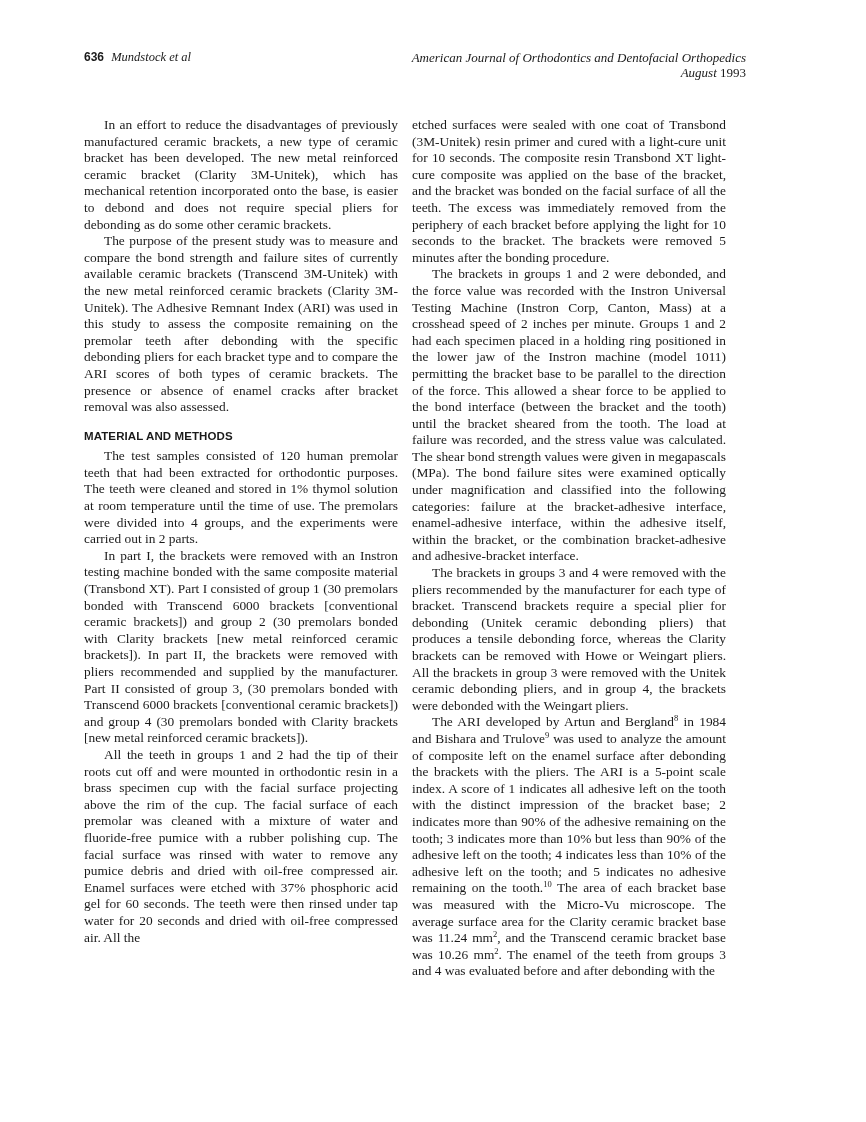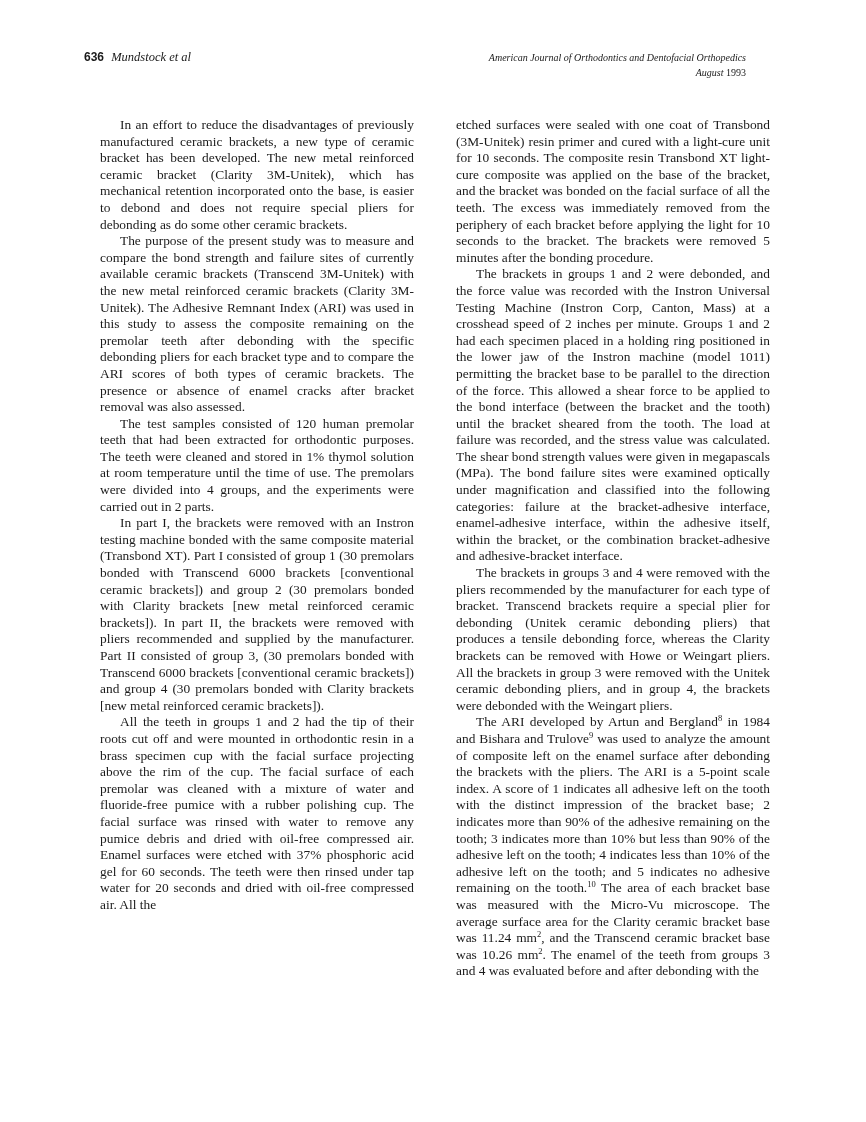--- a/index.html
+++ b/index.html
@@ -2,25 +2,25 @@
 <html><head>
 <meta charset="utf-8">
 <style>
   html, body { margin: 0; padding: 0; background: #ffffff; }
   body { width: 866px; height: 1122px; position: relative; overflow: hidden; color: #1a1a1a; }
   .page { position: absolute; left: 0; top: 0; width: 866px; height: 1122px; }
   .running-head { position: absolute; top: 50px; left: 84px; width: 662px; height: 40px; font-family: "Liberation Serif", serif; }
   .rh-left { position: absolute; left: 0; top: 0; font-size: 12.5px; }
   .rh-pagenum { font-family: "Liberation Sans", sans-serif; font-weight: bold; font-size: 12px; margin-right: 4px; }
   .rh-author { font-style: italic; }
-  .rh-right { position: absolute; right: 0; top: 0; text-align: right; font-style: italic; font-size: 10px; line-height: 15px; }
+  .rh-right { position: absolute; right: 0; top: 0; text-align: right; font-style: italic; font-size: 13px; line-height: 15px; }
   .rh-right .yr { font-style: normal; }
   .col { position: absolute; top: 117px; width: 314px; font-family: "Liberation Serif", serif; font-size: 13.4px; line-height: 16.6px; text-align: justify; hyphens: manual; }
-  .col-left { left: 100px; }
-  .col-right { left: 456px; }
+  .col-left { left: 84px; }
+  .col-right { left: 412px; }
   .col p { margin: 0; text-indent: 20px; }
   .col p.noindent { text-indent: 0; }
   .col h2 { font-family: "Liberation Sans", sans-serif; font-weight: bold; font-size: 11.5px; margin: 12px 0 4px 0; letter-spacing: 0.1px; }
   sup { font-size: 8.5px; line-height: 0; vertical-align: 5px; }
 </style>
 </head>
 <body>
 
 <div class="page">
 
@@ -31,20 +31,21 @@
     </div>
     <div class="rh-right">
       <div>American Journal of Orthodontics and Dentofacial Orthopedics</div>
       <div><span>August</span> <span class="yr">1993</span></div>
     </div>
   </div>
 
   <div class="col col-left">
     <p>In an effort to reduce the disadvantages of previously manufactured ceramic brackets, a new type of ceramic bracket has been developed. The new metal reinforced ceramic bracket (Clarity 3M-Unitek), which has mechanical retention incorporated onto the base, is easier to debond and does not require special pliers for debonding as do some other ceramic brackets.</p>
     <p>The purpose of the present study was to measure and compare the bond strength and failure sites of currently available ceramic brackets (Transcend 3M-Unitek) with the new metal reinforced ceramic brackets (Clarity 3M-Unitek). The Adhesive Remnant Index (ARI) was used in this study to assess the composite remaining on the premolar teeth after debonding with the specific debonding pliers for each bracket type and to compare the ARI scores of both types of ceramic brackets. The presence or absence of enamel cracks after bracket removal was also assessed.</p>
+    <h2>MATERIAL AND METHODS</h2>
     <p>The test samples consisted of 120 human premolar teeth that had been extracted for orthodontic purposes. The teeth were cleaned and stored in 1% thymol solution at room temperature until the time of use. The premolars were divided into 4 groups, and the experiments were carried out in 2 parts.</p>
     <p>In part I, the brackets were removed with an Instron testing machine bonded with the same composite material (Transbond XT). Part I consisted of group 1 (30 premolars bonded with Transcend 6000 brackets [conventional ceramic brackets]) and group 2 (30 premolars bonded with Clarity brackets [new metal reinforced ceramic brackets]). In part II, the brackets were removed with pliers recommended and supplied by the manufacturer. Part II consisted of group 3, (30 premolars bonded with Transcend 6000 brackets [conventional ceramic brackets]) and group 4 (30 premolars bonded with Clarity brackets [new metal reinforced ceramic brackets]).</p>
     <p>All the teeth in groups 1 and 2 had the tip of their roots cut off and were mounted in orthodontic resin in a brass specimen cup with the facial surface projecting above the rim of the cup. The facial surface of each premolar was cleaned with a mixture of water and fluoride-free pumice with a rubber polishing cup. The facial surface was rinsed with water to remove any pumice debris and dried with oil-free compressed air. Enamel surfaces were etched with 37% phosphoric acid gel for 60 seconds. The teeth were then rinsed under tap water for 20 seconds and dried with oil-free compressed air. All the</p>
   </div>
 
   <div class="col col-right">
     <p class="noindent">etched surfaces were sealed with one coat of Transbond (3M-Unitek) resin primer and cured with a light-cure unit for 10 seconds. The composite resin Transbond XT light-cure composite was applied on the base of the bracket, and the bracket was bonded on the facial surface of all the teeth. The excess was immediately removed from the periphery of each bracket before applying the light for 10 seconds to the bracket. The brackets were removed 5 minutes after the bonding procedure.</p>
     <p>The brackets in groups 1 and 2 were debonded, and the force value was recorded with the Instron Universal Testing Machine (Instron Corp, Canton, Mass) at a crosshead speed of 2 inches per minute. Groups 1 and 2 had each specimen placed in a holding ring positioned in the lower jaw of the Instron machine (model 1011) permitting the bracket base to be parallel to the direction of the force. This allowed a shear force to be applied to the bond interface (between the bracket and the tooth) until the bracket sheared from the tooth. The load at failure was recorded, and the stress value was calculated. The shear bond strength values were given in megapascals (MPa). The bond failure sites were examined optically under magnification and classified into the following categories: failure at the bracket-adhesive interface, enamel-adhesive interface, within the adhesive itself, within the bracket, or the combination bracket-adhesive and adhesive-bracket interface.</p>
     <p>The brackets in groups 3 and 4 were removed with the pliers recommended by the manufacturer for each type of bracket. Transcend brackets require a special plier for debonding (Unitek ceramic debonding pliers) that produces a tensile debonding force, whereas the Clarity brackets can be removed with Howe or Weingart pliers. All the brackets in group 3 were removed with the Unitek ceramic debonding pliers, and in group 4, the brackets were debonded with the Weingart pliers.</p>
     <p><span>The ARI developed by Artun and Bergland</span><sup>8</sup><span> in 1984 and Bishara and Trulove</span><sup>9</sup><span> was used to analyze the amount of composite left on the enamel surface after debonding the brackets with the pliers. The ARI is a 5-point scale index. A score of 1 indicates all adhesive left on the tooth with the distinct impression of the bracket base; 2 indicates more than 90% of the adhesive remaining on the tooth; 3 indicates more than 10% but less than 90% of the adhesive left on the tooth; 4 indicates less than 10% of the adhesive left on the tooth; and 5 indicates no adhesive remaining on the tooth.</span><sup>10</sup><span> The area of each bracket base was measured with the Micro-Vu microscope. The average surface area for the Clarity ceramic bracket base was 11.24 mm</span><sup>2</sup><span>, and the Transcend ceramic bracket base was 10.26 mm</span><sup>2</sup><span>. The enamel of the teeth from groups 3 and 4 was evaluated before and after debonding with the</span></p>

